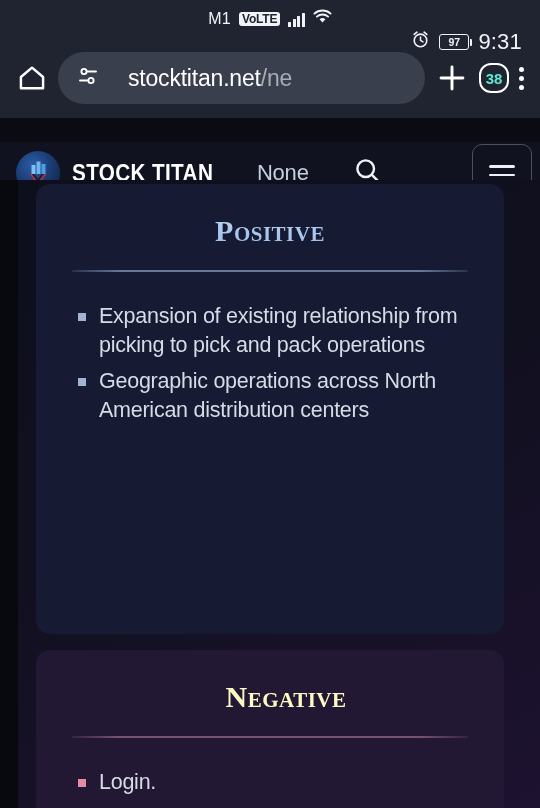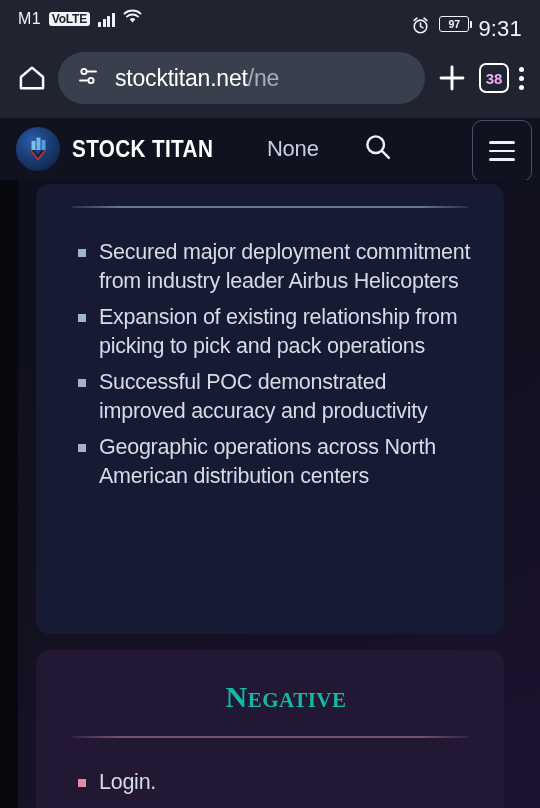--- a/index.html
+++ b/index.html
@@ -7,25 +7,26 @@
     width:540px; height:808px; overflow:hidden;
     background:#0b0b14;
     font-family:"Liberation Sans", sans-serif;
     -webkit-font-smoothing:antialiased;
   }
   .screen{ position:relative; width:540px; height:808px; overflow:hidden; }
 
   
   .statusbar{
     height:38px; background:#202430; color:#ffffff;
-    display:flex; align-items:center; padding:0 18px;
+    display:flex; align-items:center; padding:9px 18px;
     font-size:17px;
+    flex-direction:column;
   }
   .sb-left{ display:flex; align-items:center; gap:8px; }
-  .sb-right{ margin-left:auto; display:flex; gap:9px;margin-top:19px; }
+  .sb-right{ margin-left:auto; display:flex; align-items:center; gap:9px; }
   .carrier{ font-size:16px; letter-spacing:.3px; color:#f2f3f7; }
   .volte{
     background:#f2f3f7; color:#202430; border-radius:3px;
     font-size:12px; font-weight:bold; padding:1px 3px; line-height:1.05;
     letter-spacing:-.2px;
   }
   .bars{ display:flex; align-items:flex-end; gap:1.5px; height:15px; }
   .bars i{ display:block; width:3px; background:#f2f3f7; border-radius:.5px; }
   .bars i:nth-child(1){ height:5px; }
   .bars i:nth-child(2){ height:8px; }
@@ -42,38 +43,39 @@
   }
   .clock-time{ font-size:22px; color:#f2f3f7; letter-spacing:.2px; }
 
   
   .browserbar{
     height:80px; background:#202430;
     display:flex; align-items:center; padding:0 16px; gap:10px;
   }
   .omnibox{
     flex:1; height:52px; background:#3a3f4d; border-radius:26px;
-    display:flex; align-items:center; padding:0 18px; gap:15px; overflow:hidden;
+    display:flex; align-items:center; padding:0 18px; gap:28px; overflow:hidden;
   }
   .url{ font-size:23px; color:#ffffff; white-space:nowrap; letter-spacing:-.2px; }
   .url .path{ color:#a9adb8; }
   .icon-btn{ display:flex; align-items:center; justify-content:center; flex:0 0 auto; }
   .tabcount{
-    width:30px; height:30px; border:2.6px solid #ffffff; border-radius:7px;
-    color:#f0abfc; font-size:15px; font-weight:bold;
+    width:30px; height:30px; border:2.6px solid #ffffff; border-radius:12px;
+    color:#5eead4; font-size:15px; font-weight:bold;
     display:flex; align-items:center; justify-content:center;
   }
   .kebab{ display:flex; flex-direction:column; gap:4px; align-items:center; }
   .kebab span{ width:5px; height:5px; border-radius:50%; background:#ffffff; display:block; }
 
   
   .siteheader{
     height:62px; background:#10131f;
-    display:flex; align-items:center; padding:0 0 0 16px; gap:10px;
+    display:flex; align-items:center; padding:0 0 0 16px; gap:0;
     position:relative;
+    margin-top:24px;
   }
   .logo-wrap{ display:flex; align-items:center; gap:12px; }
   .logo-circle{
     width:44px; height:44px; border-radius:50%;
     background:radial-gradient(circle at 38% 32%, #2b5ea8 0%, #1b3c74 45%, #0d1b38 100%);
     display:flex; align-items:center; justify-content:center; position:relative;
     overflow:hidden;
   }
   .brandname{
     color:#ffffff; font-size:23px; font-weight:bold;
@@ -118,21 +120,21 @@
     text-align:center; padding-top:30px;
     font-family:"Liberation Serif", serif;
     font-weight:bold; font-size:30px;
     font-variant:small-caps; letter-spacing:.5px;
   }
   .title-positive{
     background:linear-gradient(180deg,#dbe8fb 0%,#9dbde8 100%);
     -webkit-background-clip:text; background-clip:text; color:transparent;
   }
   .title-negative{
-    color:#14b8a6;
+    color:#fef9c3;
     padding-left:32px;
   }
   .divider{
     height:2px; margin:22px 36px 0 36px; border-radius:2px;
   }
   .div-positive{ background:linear-gradient(90deg,rgba(150,175,215,.15),rgba(170,195,235,.55) 12%,rgba(170,195,235,.55) 88%,rgba(150,175,215,.15)); }
   .div-negative{ background:linear-gradient(90deg,rgba(160,110,140,.15),rgba(190,130,160,.55) 12%,rgba(190,130,160,.55) 88%,rgba(160,110,140,.15)); }
 
   ul.bullets{ list-style:none; margin:30px 30px 0 36px; }
   ul.bullets li{
@@ -239,25 +241,24 @@
           <i></i>
           <i></i>
           <i></i>
         </span>
     </div>
   </div>
 
   <div class="page">
 
     <div class="card card-positive">
+      <div class="card-title title-positive">Positive</div>
       <div class="divider div-positive"></div>
       <ul class="bullets">
-        <li>Secured major deployment commitment from industry leader Airbus Helicopters</li>
         <li>Expansion of existing relationship from picking to pick and pack operations</li>
-        <li>Successful POC demonstrated improved accuracy and productivity</li>
         <li>Geographic operations across North American distribution centers</li>
       </ul>
     </div>
 
     <div class="card card-negative">
       <div class="card-title title-negative">Negative</div>
       <div class="divider div-negative"></div>
       <ul class="bullets">
         <li>Login.</li>
       </ul>

